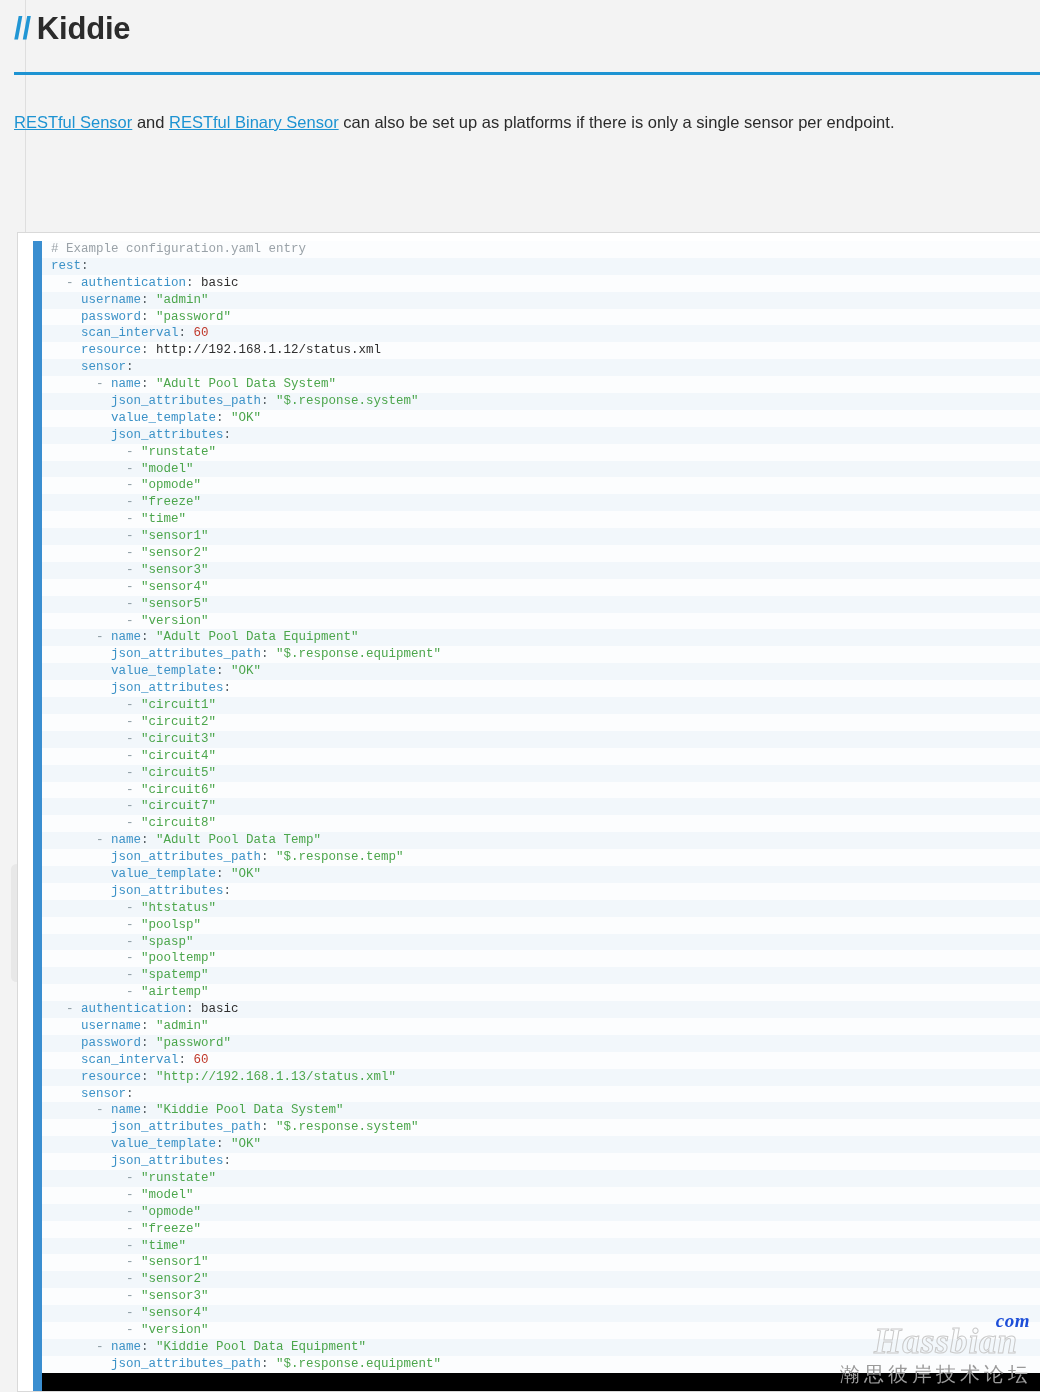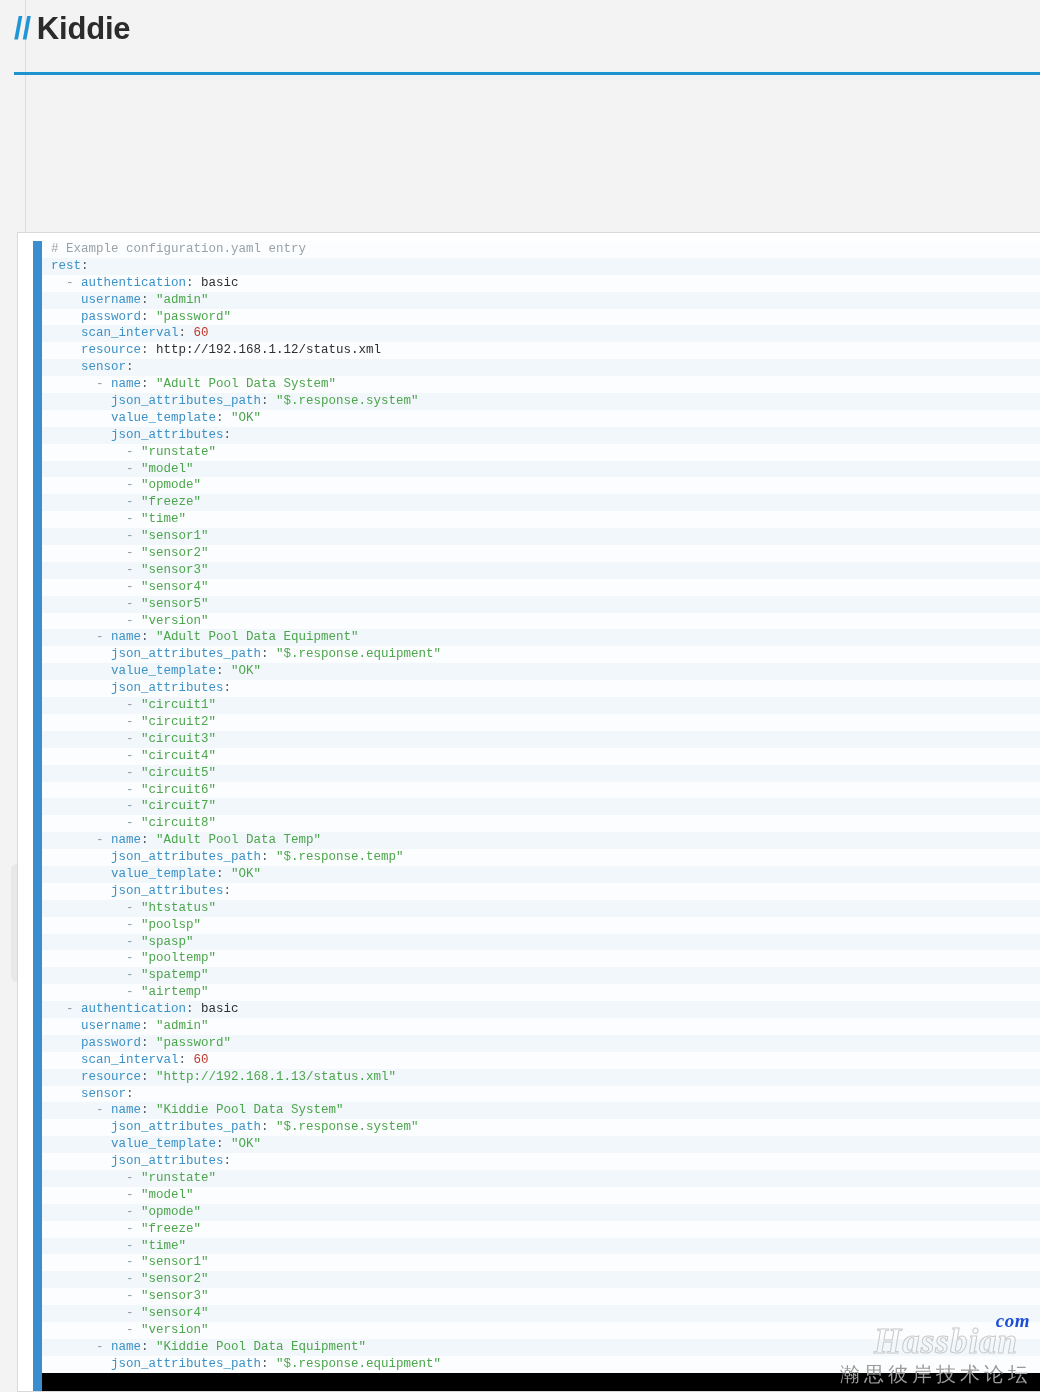--- a/index.html
+++ b/index.html
@@ -173,20 +173,21 @@
   <div class="page-scroll-track"></div>
   <div class="page-scroll-thumb"></div>
   <div class="page-scroll-divider"></div>
 
   <div class="header">
     <h1 class="page-title"><span class="slashes">//</span><span>Kiddie</span></h1>
     <div class="title-rule"></div>
   </div>
 
   <div class="prose">
+    <p><a href="#">RESTful Sensor</a><span> and </span><a href="#">RESTful Binary Sensor</a><span> can also be set up as platforms if there is only a single sensor per endpoint.</span></p>
   </div>
 
   <div class="code-wrap">
     <div class="code-inner">
       <div class="code-lines" id="code-lines"><span class="cl"><span class="t-com"># Example configuration.yaml entry</span></span><span class="cl"><span class="t-key">rest</span><span class="t-pun">:</span></span><span class="cl"><span class="t-dash">  - </span><span class="t-key">authentication</span><span class="t-pun">: </span><span class="t-pln">basic</span></span><span class="cl"><span class="t-pln">    </span><span class="t-key">username</span><span class="t-pun">: </span><span class="t-str">"admin"</span></span><span class="cl"><span class="t-pln">    </span><span class="t-key">password</span><span class="t-pun">: </span><span class="t-str">"password"</span></span><span class="cl"><span class="t-pln">    </span><span class="t-key">scan_interval</span><span class="t-pun">: </span><span class="t-num">60</span></span><span class="cl"><span class="t-pln">    </span><span class="t-key">resource</span><span class="t-pun">: </span><span class="t-pln">http://192.168.1.12/status.xml</span></span><span class="cl"><span class="t-pln">    </span><span class="t-key">sensor</span><span class="t-pun">:</span></span><span class="cl"><span class="t-dash">      - </span><span class="t-key">name</span><span class="t-pun">: </span><span class="t-str">"Adult Pool Data System"</span></span><span class="cl"><span class="t-pln">        </span><span class="t-key">json_attributes_path</span><span class="t-pun">: </span><span class="t-str">"$.response.system"</span></span><span class="cl"><span class="t-pln">        </span><span class="t-key">value_template</span><span class="t-pun">: </span><span class="t-str">"OK"</span></span><span class="cl"><span class="t-pln">        </span><span class="t-key">json_attributes</span><span class="t-pun">:</span></span><span class="cl"><span class="t-dash">          - </span><span class="t-str">"runstate"</span></span><span class="cl"><span class="t-dash">          - </span><span class="t-str">"model"</span></span><span class="cl"><span class="t-dash">          - </span><span class="t-str">"opmode"</span></span><span class="cl"><span class="t-dash">          - </span><span class="t-str">"freeze"</span></span><span class="cl"><span class="t-dash">          - </span><span class="t-str">"time"</span></span><span class="cl"><span class="t-dash">          - </span><span class="t-str">"sensor1"</span></span><span class="cl"><span class="t-dash">          - </span><span class="t-str">"sensor2"</span></span><span class="cl"><span class="t-dash">          - </span><span class="t-str">"sensor3"</span></span><span class="cl"><span class="t-dash">          - </span><span class="t-str">"sensor4"</span></span><span class="cl"><span class="t-dash">          - </span><span class="t-str">"sensor5"</span></span><span class="cl"><span class="t-dash">          - </span><span class="t-str">"version"</span></span><span class="cl"><span class="t-dash">      - </span><span class="t-key">name</span><span class="t-pun">: </span><span class="t-str">"Adult Pool Data Equipment"</span></span><span class="cl"><span class="t-pln">        </span><span class="t-key">json_attributes_path</span><span class="t-pun">: </span><span class="t-str">"$.response.equipment"</span></span><span class="cl"><span class="t-pln">        </span><span class="t-key">value_template</span><span class="t-pun">: </span><span class="t-str">"OK"</span></span><span class="cl"><span class="t-pln">        </span><span class="t-key">json_attributes</span><span class="t-pun">:</span></span><span class="cl"><span class="t-dash">          - </span><span class="t-str">"circuit1"</span></span><span class="cl"><span class="t-dash">          - </span><span class="t-str">"circuit2"</span></span><span class="cl"><span class="t-dash">          - </span><span class="t-str">"circuit3"</span></span><span class="cl"><span class="t-dash">          - </span><span class="t-str">"circuit4"</span></span><span class="cl"><span class="t-dash">          - </span><span class="t-str">"circuit5"</span></span><span class="cl"><span class="t-dash">          - </span><span class="t-str">"circuit6"</span></span><span class="cl"><span class="t-dash">          - </span><span class="t-str">"circuit7"</span></span><span class="cl"><span class="t-dash">          - </span><span class="t-str">"circuit8"</span></span><span class="cl"><span class="t-dash">      - </span><span class="t-key">name</span><span class="t-pun">: </span><span class="t-str">"Adult Pool Data Temp"</span></span><span class="cl"><span class="t-pln">        </span><span class="t-key">json_attributes_path</span><span class="t-pun">: </span><span class="t-str">"$.response.temp"</span></span><span class="cl"><span class="t-pln">        </span><span class="t-key">value_template</span><span class="t-pun">: </span><span class="t-str">"OK"</span></span><span class="cl"><span class="t-pln">        </span><span class="t-key">json_attributes</span><span class="t-pun">:</span></span><span class="cl"><span class="t-dash">          - </span><span class="t-str">"htstatus"</span></span><span class="cl"><span class="t-dash">          - </span><span class="t-str">"poolsp"</span></span><span class="cl"><span class="t-dash">          - </span><span class="t-str">"spasp"</span></span><span class="cl"><span class="t-dash">          - </span><span class="t-str">"pooltemp"</span></span><span class="cl"><span class="t-dash">          - </span><span class="t-str">"spatemp"</span></span><span class="cl"><span class="t-dash">          - </span><span class="t-str">"airtemp"</span></span><span class="cl"><span class="t-dash">  - </span><span class="t-key">authentication</span><span class="t-pun">: </span><span class="t-pln">basic</span></span><span class="cl"><span class="t-pln">    </span><span class="t-key">username</span><span class="t-pun">: </span><span class="t-str">"admin"</span></span><span class="cl"><span class="t-pln">    </span><span class="t-key">password</span><span class="t-pun">: </span><span class="t-str">"password"</span></span><span class="cl"><span class="t-pln">    </span><span class="t-key">scan_interval</span><span class="t-pun">: </span><span class="t-num">60</span></span><span class="cl"><span class="t-pln">    </span><span class="t-key">resource</span><span class="t-pun">: </span><span class="t-str">"http://192.168.1.13/status.xml"</span></span><span class="cl"><span class="t-pln">    </span><span class="t-key">sensor</span><span class="t-pun">:</span></span><span class="cl"><span class="t-dash">      - </span><span class="t-key">name</span><span class="t-pun">: </span><span class="t-str">"Kiddie Pool Data System"</span></span><span class="cl"><span class="t-pln">        </span><span class="t-key">json_attributes_path</span><span class="t-pun">: </span><span class="t-str">"$.response.system"</span></span><span class="cl"><span class="t-pln">        </span><span class="t-key">value_template</span><span class="t-pun">: </span><span class="t-str">"OK"</span></span><span class="cl"><span class="t-pln">        </span><span class="t-key">json_attributes</span><span class="t-pun">:</span></span><span class="cl"><span class="t-dash">          - </span><span class="t-str">"runstate"</span></span><span class="cl"><span class="t-dash">          - </span><span class="t-str">"model"</span></span><span class="cl"><span class="t-dash">          - </span><span class="t-str">"opmode"</span></span><span class="cl"><span class="t-dash">          - </span><span class="t-str">"freeze"</span></span><span class="cl"><span class="t-dash">          - </span><span class="t-str">"time"</span></span><span class="cl"><span class="t-dash">          - </span><span class="t-str">"sensor1"</span></span><span class="cl"><span class="t-dash">          - </span><span class="t-str">"sensor2"</span></span><span class="cl"><span class="t-dash">          - </span><span class="t-str">"sensor3"</span></span><span class="cl"><span class="t-dash">          - </span><span class="t-str">"sensor4"</span></span><span class="cl"><span class="t-dash">          - </span><span class="t-str">"version"</span></span><span class="cl"><span class="t-dash">      - </span><span class="t-key">name</span><span class="t-pun">: </span><span class="t-str">"Kiddie Pool Data Equipment"</span></span><span class="cl"><span class="t-pln">        </span><span class="t-key">json_attributes_path</span><span class="t-pun">: </span><span class="t-str">"$.response.equipment"</span></span></div>
     </div>
   </div>
 
   <div class="watermark">
     <div class="wm-row">

